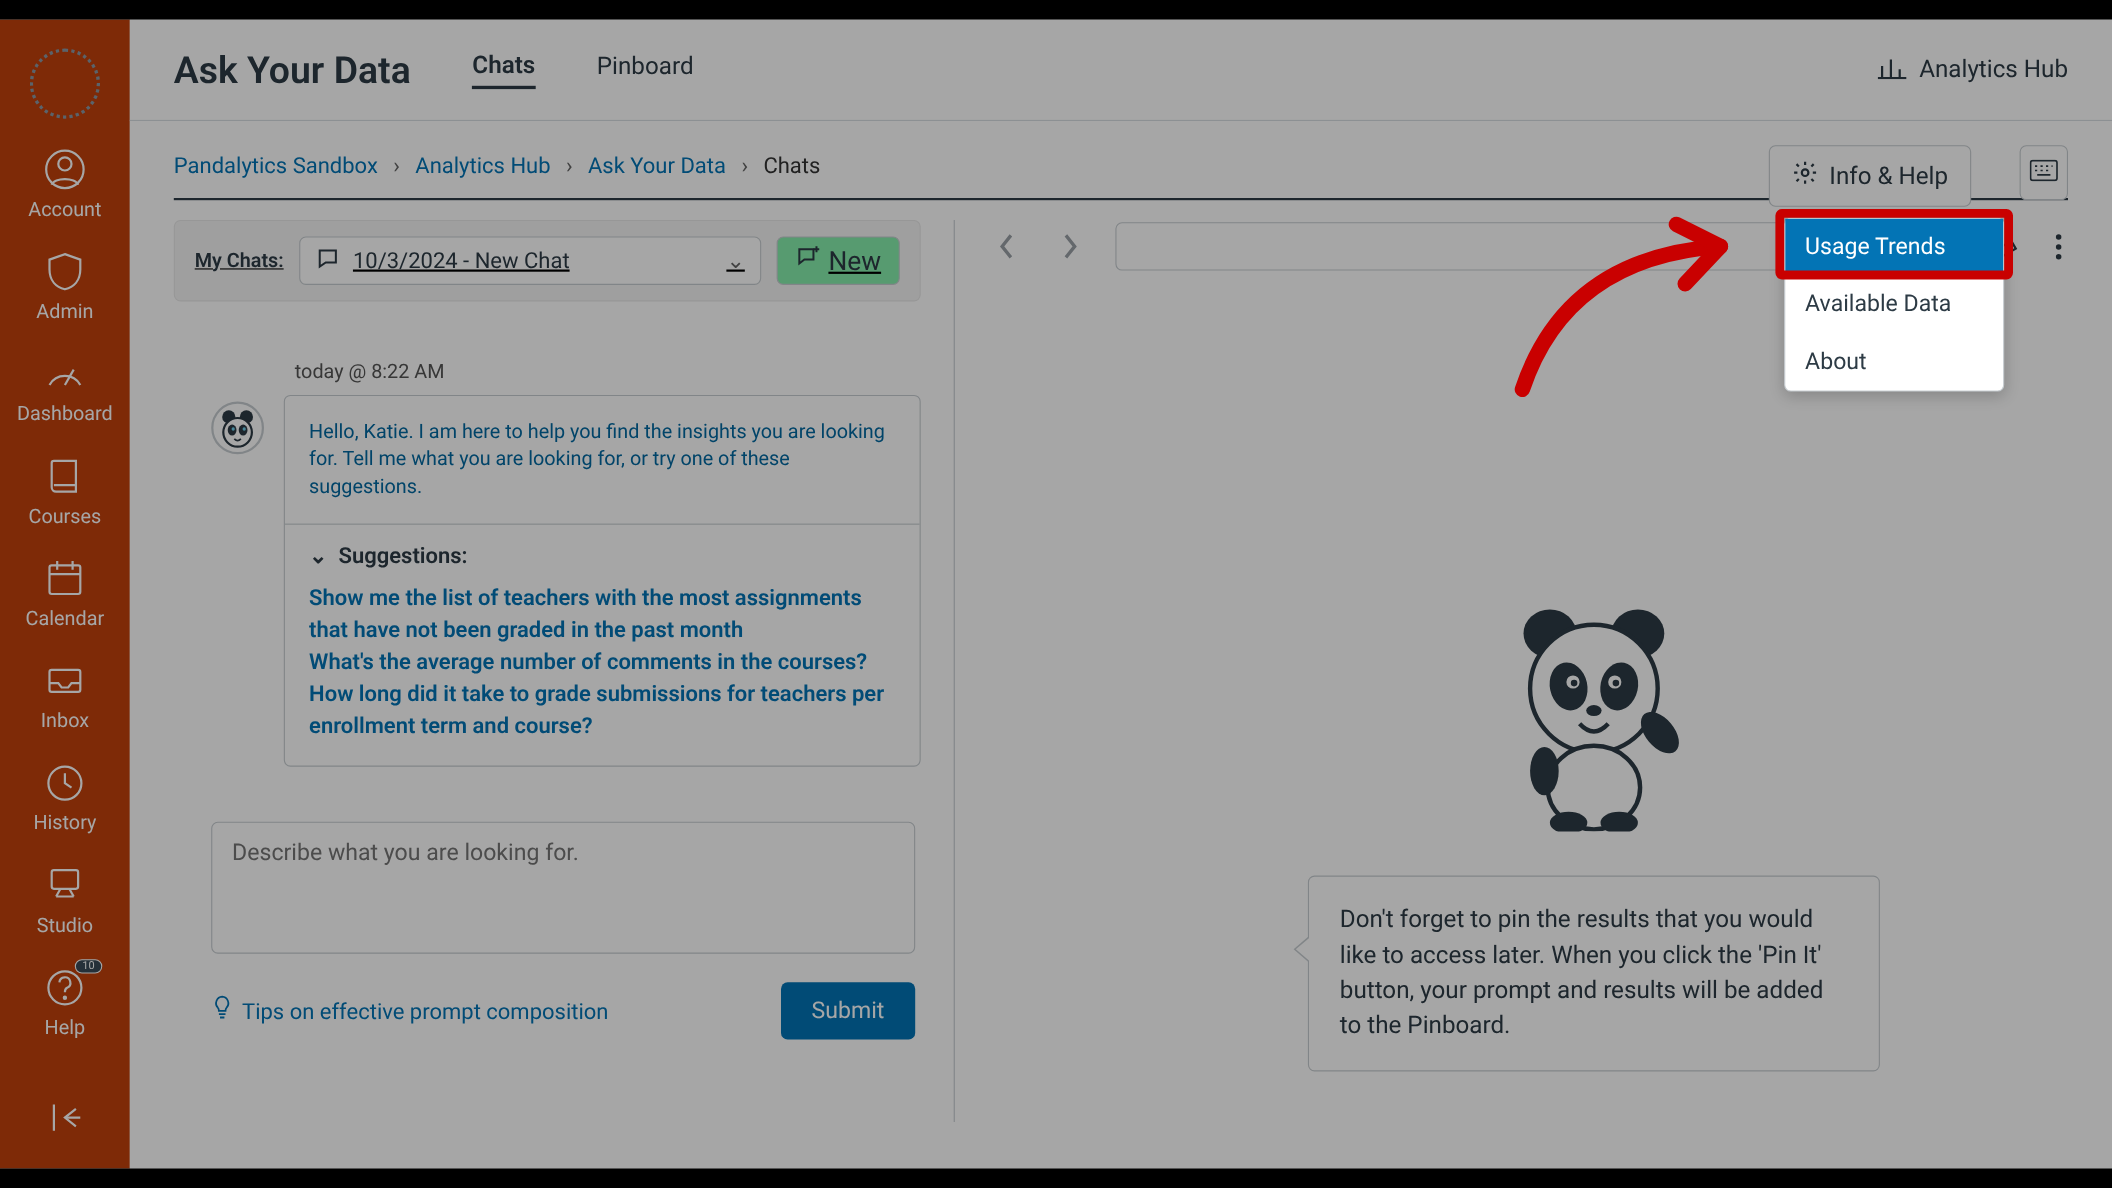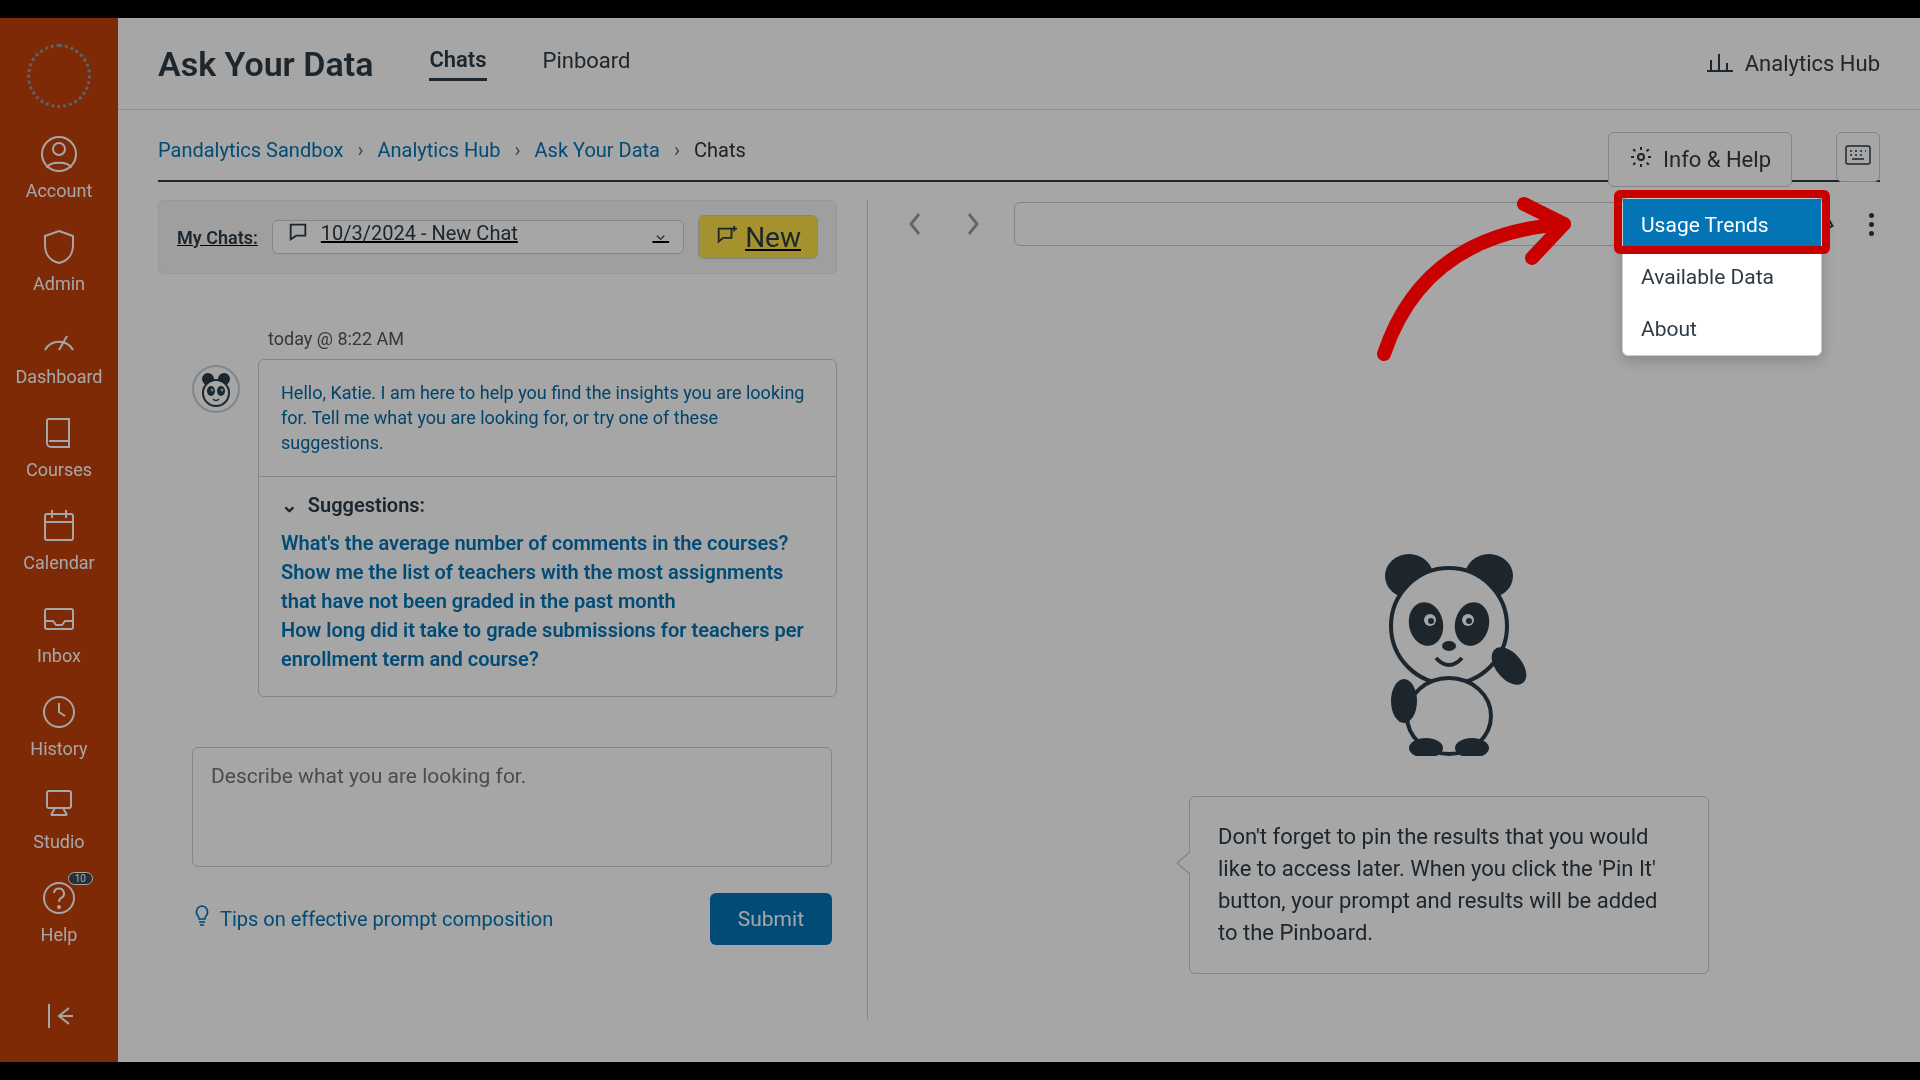--- a/index.html
+++ b/index.html
@@ -36,23 +36,23 @@
 .kbd-btn { position:absolute; top:22px; right:40px; border:1px solid #C7CDD1; border-radius:6px; width:44px; height:50px; display:flex; align-items:center; justify-content:center; cursor:pointer; background:#fff;}
 .divider-line { border:none; border-top:2px solid #2D3B45; margin-top:18px; }
 
 
 .split { display:flex; margin-top:18px; height:820px; }
 .left-col { width:710px; border-right:1px solid #C7CDD1; padding-right:30px; }
 .right-col { flex:1; padding-left:30px; position:relative; }
 
 .chat-toolbar { background:#F5F5F5; border:1px solid #E8E8E8; border-radius:6px; padding:14px 18px; display:flex; align-items:center; gap:14px;text-decoration:underline; }
 .my-chats-label { font-size:18px; font-weight:600; color:#2D3B45; }
-.chat-select { flex:1; border:1px solid #C7CDD1; border-radius:6px; background:#fff; height:34px; display:flex; align-items:flex-start; padding:0 14px; font-size:20px; color:#2D3B45; cursor:pointer; gap:12px;}
+.chat-select { flex:1; border:1px solid #C7CDD1; border-radius:6px; background:#fff; height:44px; display:flex; align-items:center; padding:0 14px; font-size:20px; color:#2D3B45; cursor:pointer; gap:12px;}
 .chat-select .down { margin-left:auto; color:#666; }
-.new-btn { border:1px solid #C7CDD1; border-radius:6px; background:#fde047; height:44px; padding:12px 16px; display:flex; align-items:center; gap:8px; font-size:28px; color:#2D3B45; cursor:pointer; }
+.new-btn { border:1px solid #C7CDD1; border-radius:6px; background:#86efac; height:44px; padding:12px 16px; display:flex; align-items:center; gap:8px; font-size:24px; color:#2D3B45; cursor:pointer; }
 
 .msg-time { font-size:18px; color:#555; margin:54px 0 10px 110px; }
 .msg-row { display:flex; gap:18px; margin-left:34px; }
 .avatar-circle { width:48px; height:48px; border-radius:50%; border:2px solid #C7CDD1; display:flex; align-items:center; justify-content:center; flex-shrink:0; margin-top:6px; overflow:hidden; background:#fff; }
 .msg-bubble { border:1px solid #C7CDD1; border-radius:6px; flex:1; }
 .msg-text { padding:20px 22px; font-size:18px; color:#0369a1; line-height:1.4; }
 .sugg-block { border-top:1px solid #C7CDD1; padding:16px 22px 22px 22px; }
 .sugg-head { display:flex; align-items:center; gap:10px; font-size:20px; font-weight:600; color:#2D3B45; margin-bottom:12px;}
 .sugg-link { display:block; color:#0374B5; font-size:20px; line-height:1.45; cursor:pointer; font-weight:600; }
 
@@ -272,22 +272,22 @@
                   <path d="M17 30q3 3 6 0" stroke="#2D3B45" stroke-width="1.5" fill="none"></path>
                 </svg>
             </div>
             <div class="msg-bubble">
               <div class="msg-text">Hello, Katie. I am here to help you find the insights you are looking for. Tell me what you are looking for, or try one of these suggestions.</div>
               <div class="sugg-block">
                 <div class="sugg-head">
                   <span>⌄</span>
                   <span>Suggestions:</span>
                 </div>
+                <a class="sugg-link">Show me the list of teachers with the most assignments that have not been graded in the past month</a>
                 <a class="sugg-link">What's the average number of comments in the courses?</a>
-                <a class="sugg-link">Show me the list of teachers with the most assignments that have not been graded in the past month</a>
                 <a class="sugg-link">How long did it take to grade submissions for teachers per enrollment term and course?</a>
               </div>
             </div>
           </div>
 
           <textarea class="input-box" placeholder="Describe what you are looking for." style=""></textarea>
           <div class="input-footer">
             <div class="tips-link">
               <span><svg width="20" height="24" viewBox="0 0 20 24" fill="none" stroke="#0374B5" stroke-width="1.6">
                     <path d="M10 2a6 6 0 0 0-4 10c1 1 1 2 1 3h6c0-1 0-2 1-3a6 6 0 0 0-4-10z"></path>

